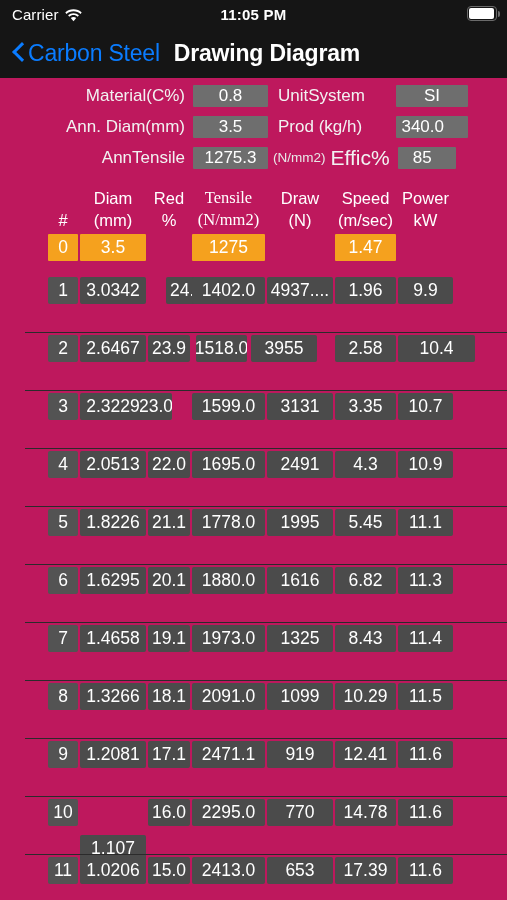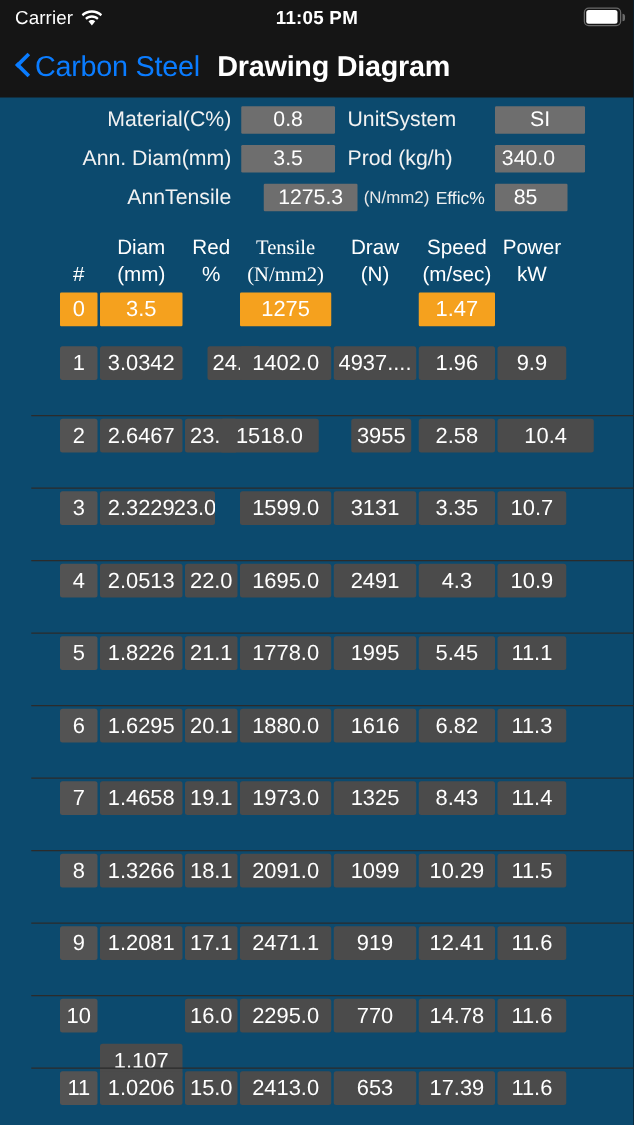--- a/index.html
+++ b/index.html
@@ -2,21 +2,21 @@
 <html><head>
 <meta charset="utf-8">
 <style>
   * { margin:0; padding:0; box-sizing:border-box; }
   html, body {
     width:507px; height:900px;
     background:#000;
     font-family:"Liberation Sans", sans-serif;
     overflow:hidden;
   }
-  .screen { position:relative; width:507px; height:900px; background:#0c4a6e; }
+  .screen { position:relative; width:507px; height:900px; background:#be185d; }
 
   
   .statusbar{
     position:absolute; top:0; left:0; width:507px; height:28px;
     background:#151515; color:#fff;
     display:flex; align-items:center;
   }
   .sb-left{ position:absolute; left:12px; display:flex; align-items:center; gap:6px; }
   .sb-carrier{ font-size:15px; letter-spacing:.1px; }
   .wifi-icon{ display:inline-block; width:17px; height:13px; position:relative; }
@@ -70,23 +70,23 @@
   .r1-b1{ width:75px; margin-left:8px; }
   .r1-l2{ width:110px; margin-left:10px; text-align:left; }
   .r1-b2{ width:72px; margin-left:8px; }
   
   .r2-l1{ width:125px; margin-left:60px; }
   .r2-b1{ width:75px; margin-left:8px; }
   .r2-l2{ width:110px; margin-left:10px; text-align:left; }
   .r2-b2{ width:72px; margin-left:8px; }
   
   .r3-l1{ width:125px; margin-left:60px; }
-  .r3-b1{ width:75px; margin-left:26px; }
+  .r3-b1{ width:75px; margin-left:8px; }
   .r3-u{ margin-left:5px; }
-  .r3-l2{ margin-left:5px; font-size:14px; color:#f2f2f2; }
+  .r3-l2{ margin-left:5px; font-size:21px; color:#f2f2f2; }
   .r3-b2{ width:58px; margin-left:8px; }
 
   
   .thead{
     position:absolute; top:186px; left:0; width:507px; height:46px;
     display:flex; color:#fff;
   }
   .th{
     font-size:16.5px; text-align:center; line-height:22px;
     display:flex; flex-direction:column; justify-content:flex-end;
@@ -224,22 +224,22 @@
           <div class="cell" style="position: absolute; left: 335px; width: 61px;">1.96</div>
           <div class="cell" style="position: absolute; left: 398px; width: 55px;">9.9</div>
         </div>
         <div class="sep"></div>
       </div>
       <div class="trow">
         <div class="cells">
           <div class="cell idx" style="position: absolute; left: 48px; width: 30px;">2</div>
           <div class="cell" style="position: absolute; left: 80px; width: 66px;">2.6467</div>
           <div class="cell" style="position: absolute; left: 148px; width: 42px;">23.9</div>
-          <div class="cell" style="position: absolute; left: 176px; width: 79px;">1518.0</div>
-          <div class="cell" style="position: absolute; left: 281px; width: 48px;">3955</div>
+          <div class="cell" style="position: absolute; left: 196px; width: 51px;">1518.0</div>
+          <div class="cell" style="position: absolute; left: 251px; width: 66px;">3955</div>
           <div class="cell" style="position: absolute; left: 335px; width: 61px;">2.58</div>
           <div class="cell" style="position: absolute; left: 398px; width: 77px;">10.4</div>
         </div>
         <div class="sep"></div>
       </div>
       <div class="trow">
         <div class="cells">
           <div class="cell idx" style="position: absolute; left: 48px; width: 30px;">3</div>
           <div class="cell" style="position: absolute; left: 80px; width: 66px;">2.3229</div>
           <div class="cell" style="position: absolute; left: 140px; width: 32px;">23.0</div>

